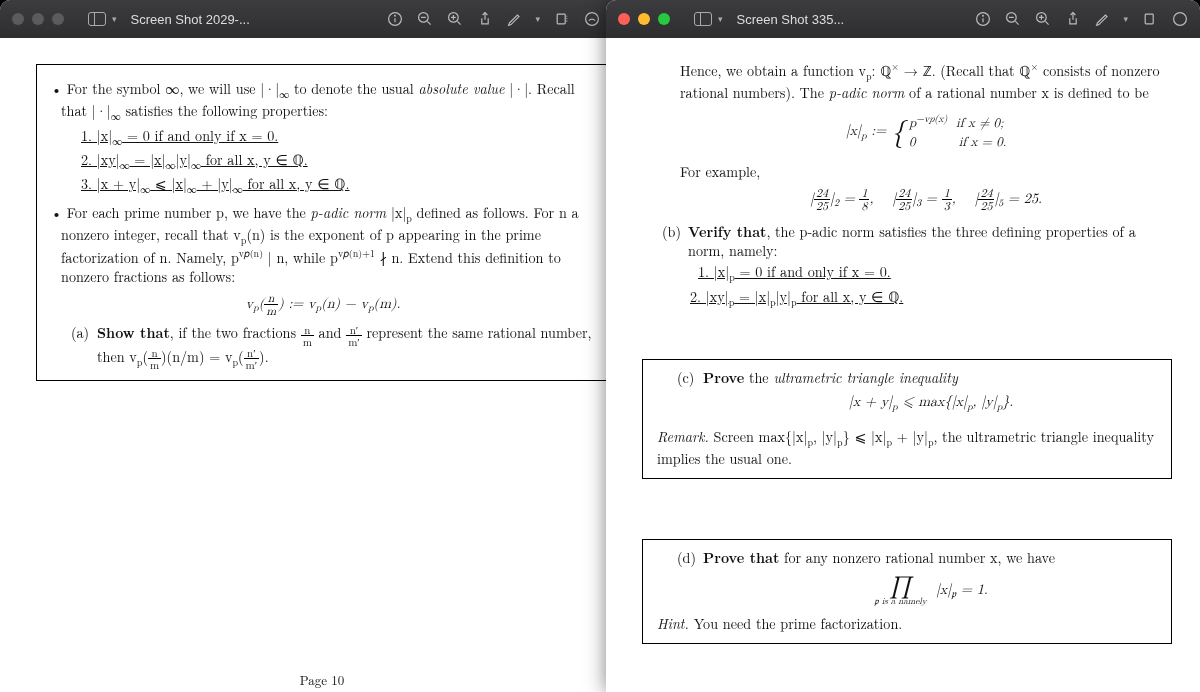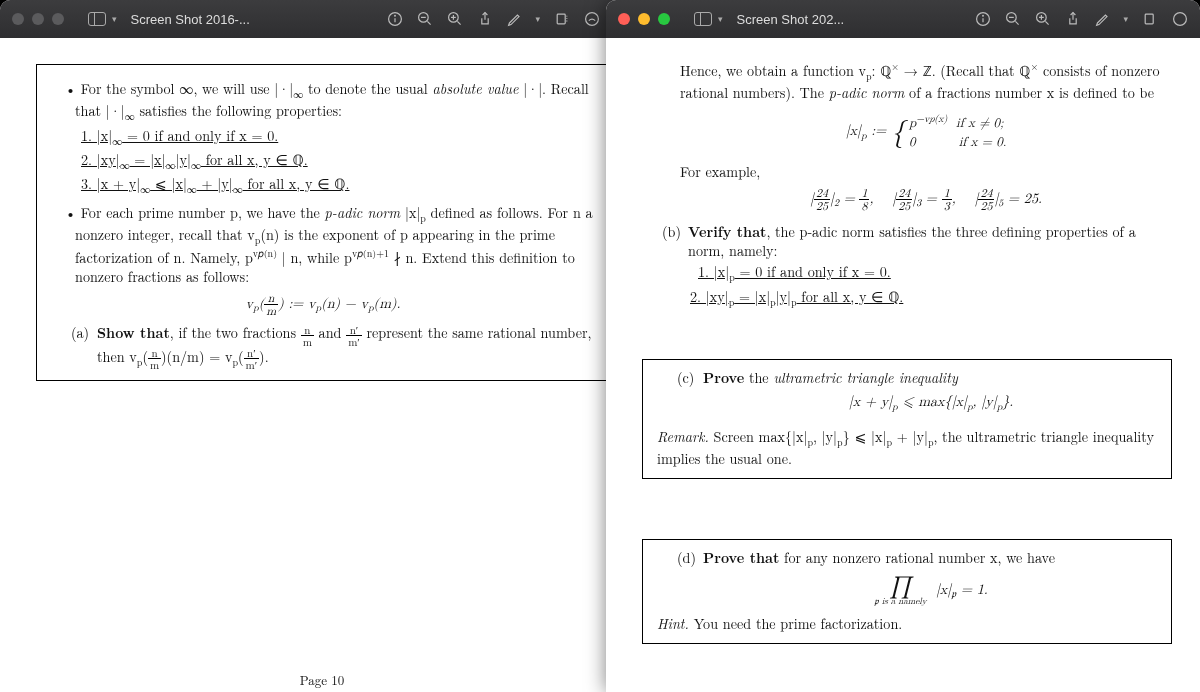--- a/index.html
+++ b/index.html
@@ -18,21 +18,21 @@
 .tb-icons .ic { width:16px; height:16px; display:flex; align-items:center; justify-content:center; }
 .ic svg { width:16px; height:16px; stroke:#bbb; stroke-width:1.5; fill:none; }
 
 
 .page { background:#fff; padding:16px 28px 20px 36px; font-family:"Latin Modern Roman","Computer Modern","Times New Roman",serif; font-size:14.2px; color:#111; line-height:1.35; position:relative; height:calc(100% - 38px); }
 .page.l { height:auto; }
 .win-r .page { overflow-y:auto; }
 
 .box { border:1px solid #000; padding:8px 12px 10px 14px; margin:10px 0 14px 0; }
 .prob { font-weight:bold; }
-.bull { margin-left:14px; text-indent:-10px; padding-left:10px; margin-top:6px; }
+.bull { text-indent:-10px; padding-left:10px; margin-top:6px; }
 .num { margin-left:30px; margin-top:2px;text-decoration:underline; }
 .sub { margin-left:20px; display:flex; }
 .sub .lbl { width:26px; flex:none; }
 .sub .bod { flex:1; }
 .it { font-style:italic; }
 
 .center { text-align:center; margin:6px 0; }
 .math { font-family:"Latin Modern Math","Cambria Math",serif;font-style:italic; }
 .frac { display:inline-block; text-align:center; vertical-align:middle; font-size:12px; line-height:1; }
 .frac .n { display:block; border-bottom:1px solid #000; padding:0 2px; }
@@ -56,21 +56,21 @@
 
 <div class="win" style="left:0; top:0; width:636px; height:692px;">
   <div class="titlebar">
     <div class="lights">
       <div class="light" style="background:#5b5b5d"></div>
       <div class="light" style="background:#5b5b5d"></div>
       <div class="light" style="background:#5b5b5d"></div>
     </div>
     <div class="view-toggle"></div>
     <span class="chev">▾</span>
-    <span class="title">Screen Shot 2016-...</span>
+    <span class="title">Screen Shot 2029-...</span>
     <div class="tb-icons">
       <span class="ic">
           <svg viewBox="0 0 20 20">
             <circle cx="10" cy="10" r="8"></circle>
             <line x1="10" y1="9" x2="10" y2="14"></line>
             <circle cx="10" cy="6" r="0.5" fill="#bbb"></circle>
           </svg>
         </span>
       <span class="ic">
           <svg viewBox="0 0 20 20">
@@ -136,21 +136,21 @@
 
 <div class="win win-r" style="left:606px; top:0; width:594px; height:692px;">
   <div class="titlebar">
     <div class="lights">
       <div class="light" style="background:#ff5f57"></div>
       <div class="light" style="background:#febc2e"></div>
       <div class="light" style="background:#28c840"></div>
     </div>
     <div class="view-toggle"></div>
     <span class="chev">▾</span>
-    <span class="title">Screen Shot 202...</span>
+    <span class="title">Screen Shot 335...</span>
     <div class="tb-icons">
       <span class="ic">
           <svg viewBox="0 0 20 20">
             <circle cx="10" cy="10" r="8"></circle>
             <line x1="10" y1="9" x2="10" y2="14"></line>
             <circle cx="10" cy="6" r="0.5" fill="#bbb"></circle>
           </svg>
         </span>
       <span class="ic">
           <svg viewBox="0 0 20 20">
@@ -187,21 +187,21 @@
         </span>
       <span class="ic">
           <svg viewBox="0 0 20 20">
             <circle cx="10" cy="10" r="8"></circle>
           </svg>
         </span>
     </div>
   </div>
   <div class="page">
     <div class="r-block" style="margin-left:38px">
-      <span>Hence, we obtain a function v</span><span class="sub2">p</span><span>: ℚ</span><span class="sup">×</span><span> → ℤ.  (Recall that ℚ</span><span class="sup">×</span><span> consists of nonzero rational numbers).  The </span><span class="it">p-adic norm</span><span> of a fractions number x is defined to be</span>
+      <span>Hence, we obtain a function v</span><span class="sub2">p</span><span>: ℚ</span><span class="sup">×</span><span> → ℤ.  (Recall that ℚ</span><span class="sup">×</span><span> consists of nonzero rational numbers).  The </span><span class="it">p-adic norm</span><span> of a rational number x is defined to be</span>
       <div class="center math" style="margin:10px 0">
         <span>|x|</span><span class="sub2">p</span> := <span class="brace">{</span><span class="piece"><span>p</span><span class="sup">−v𝑝(x)</span>&nbsp;&nbsp;<span>if x ≠ 0;</span><br><span>0</span>&nbsp;&nbsp;&nbsp;&nbsp;&nbsp;&nbsp;&nbsp;&nbsp;&nbsp;&nbsp;<span>if x = 0.</span></span>
       </div>
       <span>For example,</span>
       <div class="center math">
         |<span class="frac"><span class="n">24</span><span class="d">25</span></span>|<span class="sub2">2</span> = <span class="frac"><span class="n">1</span><span class="d">8</span></span>,&nbsp;&nbsp;&nbsp;
         |<span class="frac"><span class="n">24</span><span class="d">25</span></span>|<span class="sub2">3</span> = <span class="frac"><span class="n">1</span><span class="d">3</span></span>,&nbsp;&nbsp;&nbsp;
         |<span class="frac"><span class="n">24</span><span class="d">25</span></span>|<span class="sub2">5</span> = 25.
       </div>
     </div>

